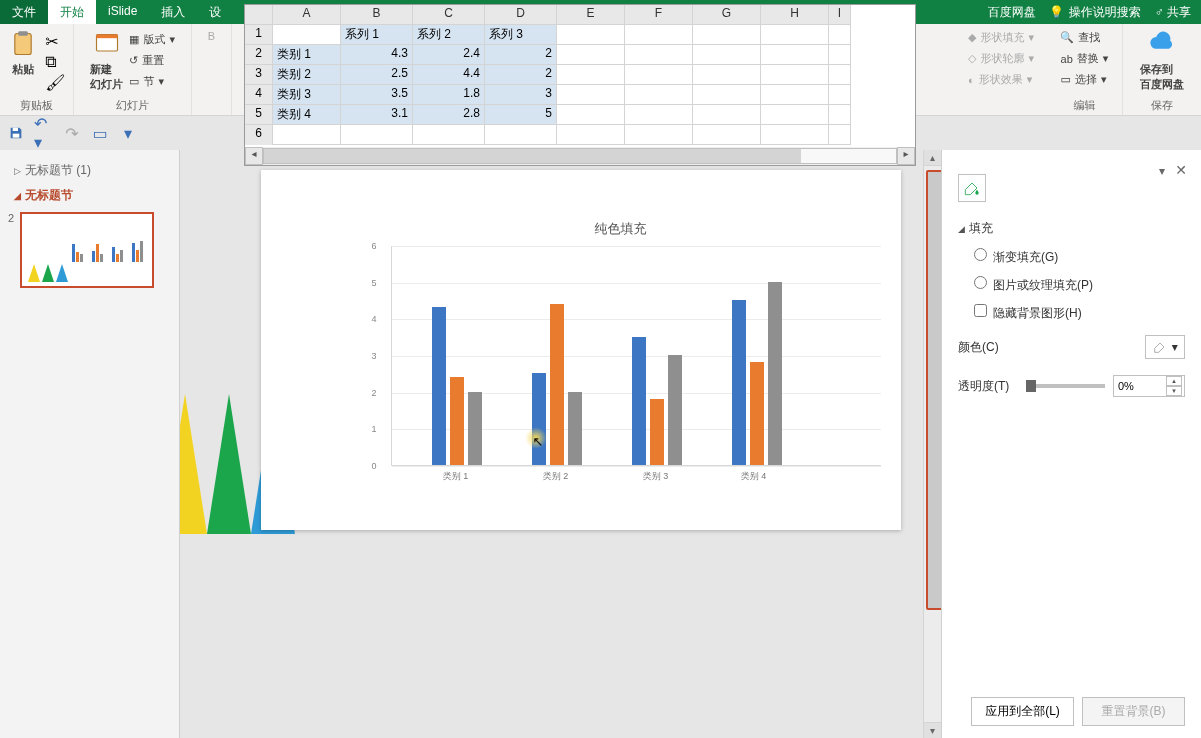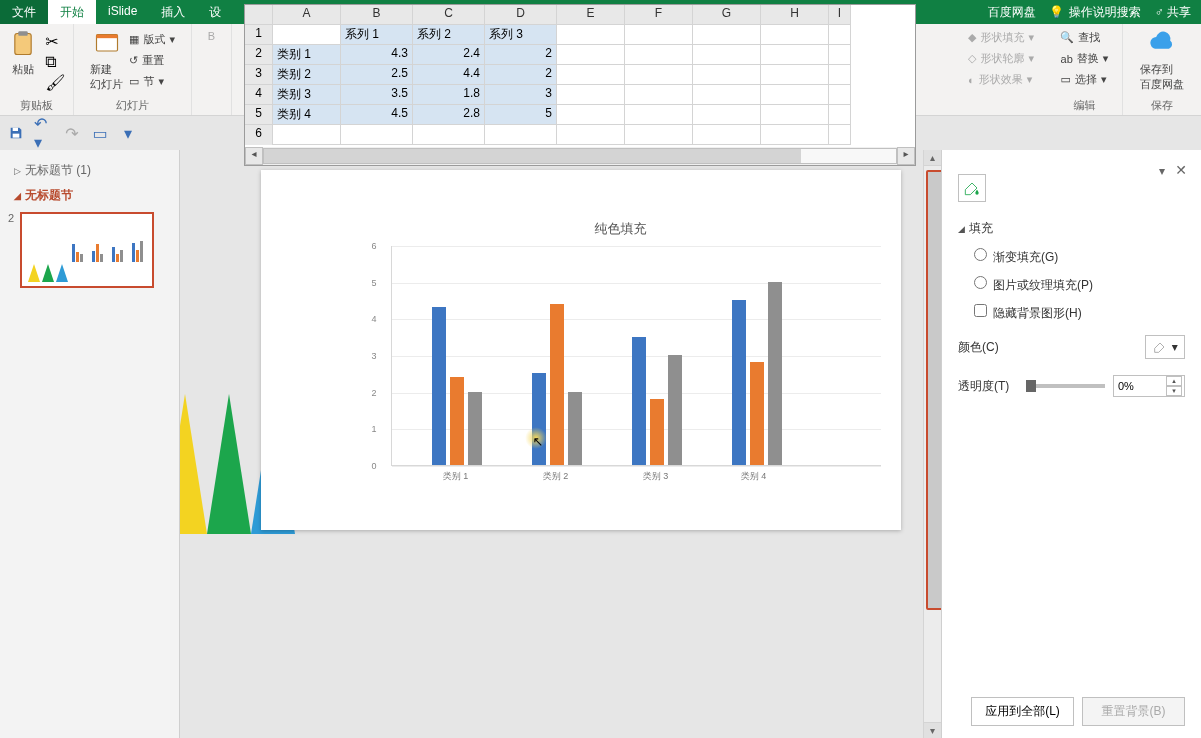--- a/index.html
+++ b/index.html
@@ -12,21 +12,21 @@
 .tab.file { background: #0b6b38; }
 .titlebar-right { margin-left: auto; display: flex; align-items: center; gap: 14px; padding-right: 10px; }
 .titlebar-right span, .titlebar-right a { font-size: 12px; color: #fff; }
 .bulb::before { content: "💡"; margin-right: 4px; }
 
 
 .ribbon { position: absolute; top: 24px; left: 0; right: 0; height: 92px; background: #f3f2f1; border-bottom: 1px solid #d4d4d4; display: flex; }
 .rgroup { display: flex; flex-direction: column; align-items: center; padding: 4px 6px 2px; border-right: 1px solid #e1e1e1; }
 .rgroup .body { display: flex; gap: 6px; flex: 1; align-items: flex-start; }
 .rgroup .caption { font-size: 11px; color: #666; margin-top: auto; }
-.vbtn { display: flex; flex-direction: column; align-items: center; font-size: 11px; color: #444; gap: 2px; cursor: pointer; }
+.vbtn { display: flex; flex-direction: column; align-items: center; font-size: 11px; color: #444; gap: 2px; cursor: pointer; font-weight: bold; }
 .vbtn .ic { width: 32px; height: 32px; display: flex; align-items: center; justify-content: center; }
 .minibtn { font-size: 11px; color: #444; display: flex; align-items: center; gap: 4px; padding: 2px 0; cursor: pointer; }
 .minicol { display: flex; flex-direction: column; gap: 2px; }
 .grey { color: #aaa !important; }
 .ic svg { width: 28px; height: 28px; }
 
 
 .excel { position: absolute; top: 4px; left: 244px; width: 672px; height: 162px; background: #fff; border: 1px solid #9b9b9b; z-index: 30; }
 .excel .row { display: flex; height: 20px; }
 .excel .cell { border-right: 1px solid #d4d4d4; border-bottom: 1px solid #d4d4d4; font-size: 12px; padding: 1px 4px; text-align: right; overflow: hidden; }
@@ -291,21 +291,21 @@
     <div class="cell colD sel">3</div>
     <div class="cell colE"></div>
       <div class="cell colF"></div>
       <div class="cell colG"></div>
       <div class="cell colH"></div>
       <div class="cell colI"></div>
   </div>
   <div class="row">
     <div class="cell rh">5</div>
     <div class="cell colA cat sel">类别 4</div>
-    <div class="cell colB sel">4.5</div>
+    <div class="cell colB sel">3.1</div>
     <div class="cell colC sel">2.8</div>
     <div class="cell colD sel">5</div>
     <div class="cell colE"></div>
       <div class="cell colF"></div>
       <div class="cell colG"></div>
       <div class="cell colH"></div>
       <div class="cell colI"></div>
   </div>
   <div class="row">
     <div class="cell rh" style="border-bottom:none">6</div>

